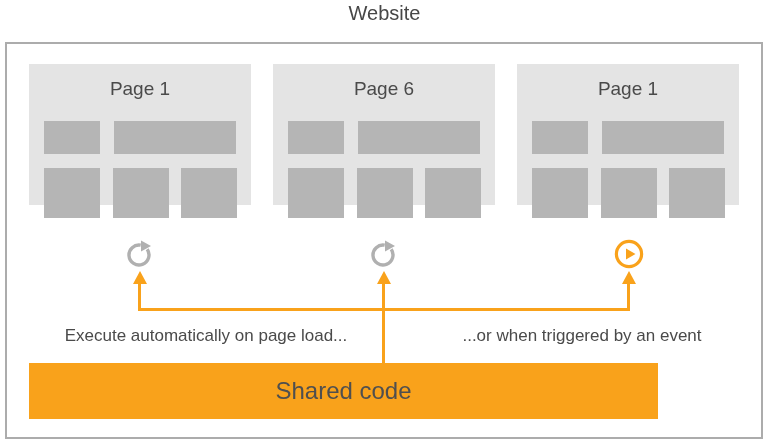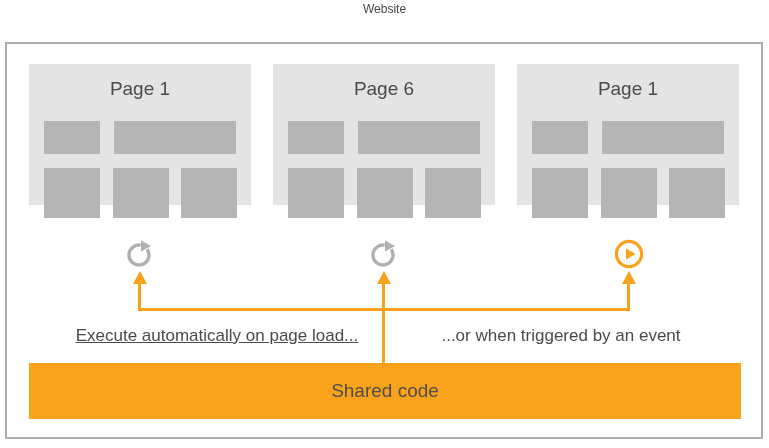--- a/index.html
+++ b/index.html
@@ -14,21 +14,21 @@
     height: 448px;
     background: #ffffff;
     overflow: hidden;
   }
   .diagram-title {
     position: absolute;
     top: 2px;
     left: 0;
     width: 100%;
     text-align: center;
-    font-size: 12px;
+    font-size: 20px;
     color: #474747;
   }
   .outer-box {
     position: absolute;
     left: 5px;
     top: 42px;
     width: 758px;
     height: 397px;
     border: 2px solid #acacac;
     background: #ffffff;
@@ -93,33 +93,33 @@
   .ah-mid   { left: 377px; top: 271px; }
   .ah-right { left: 622px; top: 271px; }
   .conn-label {
     position: absolute;
     top: 326px;
     transform: translateX(-50%);
     font-size: 17px;
     color: #4a4a4a;
     white-space: nowrap;
   }
-  .conn-label.left  { left: 217px; text-decoration: underline; }
-  .conn-label.right { left: 561px; }
+  .conn-label.left  { left: 206px; }
+  .conn-label.right { left: 582px; }
   .shared-code-bar {
     position: absolute;
     left: 29px;
     top: 363px;
-    width: 712px;
+    width: 629px;
     height: 56px;
     background: #f9a21b;
     display: flex;
     align-items: center;
     justify-content: center;
-    font-size: 19px;
+    font-size: 24px;
     color: #4f4f4f;
   }
 </style>
 </head>
 <body>
 
 <div class="canvas">
 
   <div class="diagram-title">Website</div>
 

